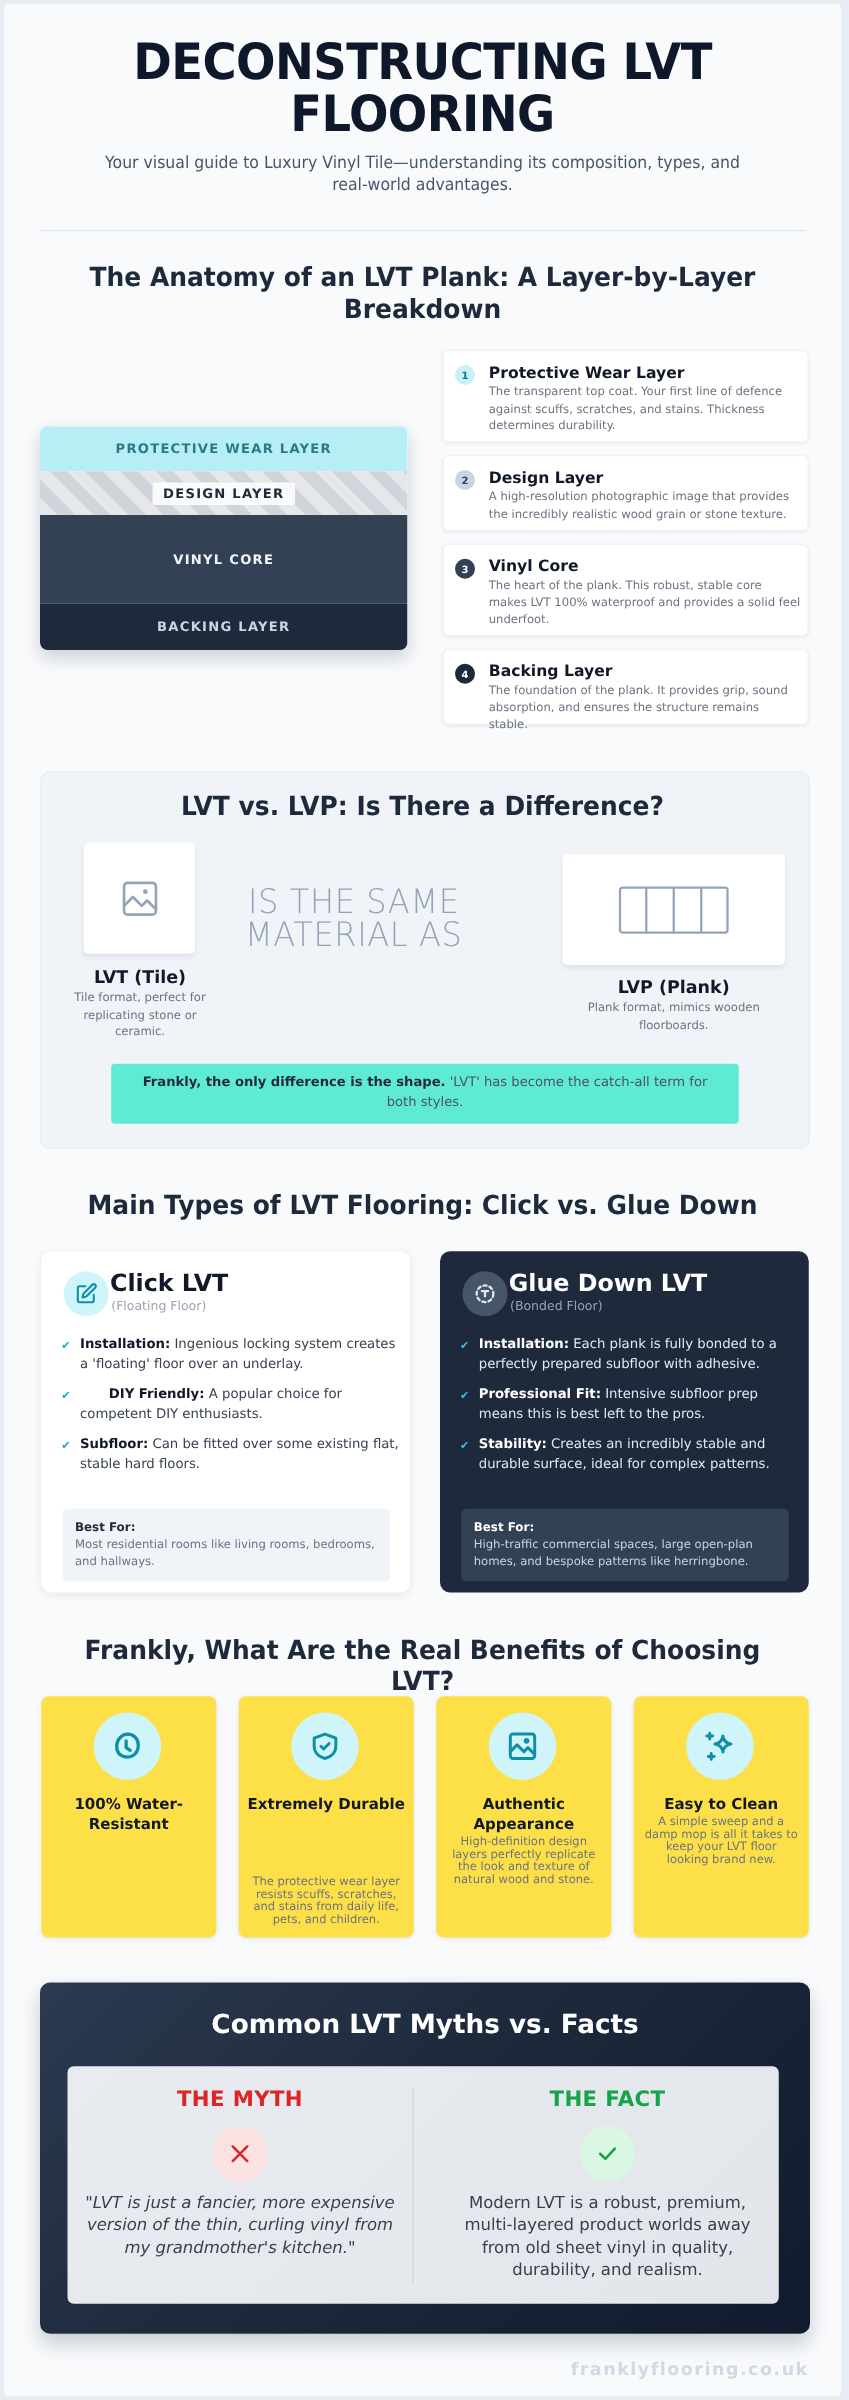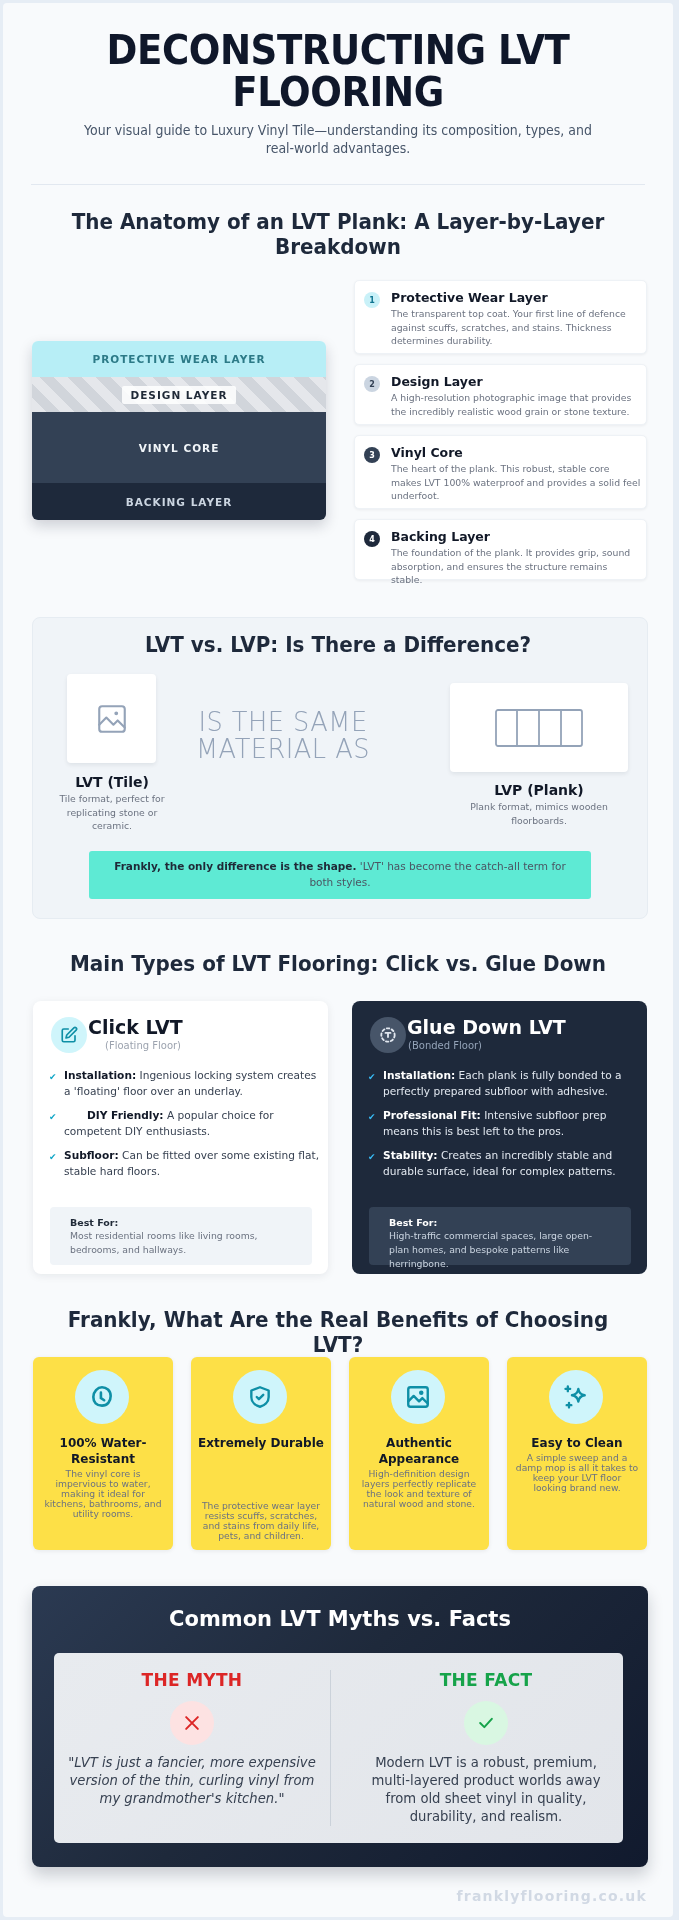--- a/index.html
+++ b/index.html
@@ -91,21 +91,21 @@
   .type-card { position: absolute; top: 998px; width: 295px; height: 273px; border-radius: 8px; }
   .type-click { left: 30px; background: #fff; box-shadow: 0 2px 8px rgba(15,23,42,0.08); }
   .type-glue { left: 349px; background: #1e293b; }
   .type-icon { position: absolute; left: 18px; top: 16px; width: 36px; height: 36px; border-radius: 50%;
     display: flex; align-items: center; justify-content: center; }
   .type-title { position: absolute; left: 55px; top: 15px; font-size: 19px; font-weight: 700; }
   .type-sub { position: absolute; left: 56px; top: 39px; font-size: 10px; }
   .type-list { position: absolute; left: 16px; top: 66px; width: 270px; list-style: none; }
   .type-list li { position: relative; padding-left: 15px; font-size: 10.6px; line-height: 16px; margin-bottom: 8px; }
   .type-list li .chk { position: absolute; left: 0; top: 2px; font-size: 9px; color: #0ea5c6; }
-  .best-box { position: absolute; left: 17px; top: 206px; width: 262px; height: 58px; border-radius: 4px; padding: 9px 20px; }
+  .best-box { position: absolute; left: 17px; top: 206px; width: 262px; height: 58px; border-radius: 4px; padding: 9px 10px; }
   .best-label { font-size: 9.5px; font-weight: 700; line-height: 13px; }
   .best-text { font-size: 9.3px; line-height: 14px; }
 
   
   .ben-card {
     position: absolute; top: 1354px; width: 140px; height: 193px; background: #fde047; border-radius: 6px;
     box-shadow: 0 1px 4px rgba(15,23,42,0.08);
   }
   .ben-icon { position: absolute; left: 42px; top: 13px; width: 54px; height: 54px; border-radius: 50%;
     background: #cff5fb; display: flex; align-items: center; justify-content: center; }
@@ -214,21 +214,21 @@
   <h2 class="section-title" style="top:949px;">Main Types of LVT Flooring: Click vs. Glue Down</h2>
 
   <div class="type-card type-click">
     <div class="type-icon" style="background:#cff5fb;">
       <svg width="18" height="18" viewBox="0 0 24 24" fill="none" stroke="#0e8fa6" stroke-width="2.2" stroke-linecap="round" stroke-linejoin="round">
         <path d="M11 4H5a2 2 0 0 0-2 2v13a2 2 0 0 0 2 2h13a2 2 0 0 0 2-2v-6"></path>
           <path d="M18.5 2.5a2.1 2.1 0 0 1 3 3L12 15l-4 1 1-4z"></path>
       </svg>
     </div>
     <div class="type-title" style="color:#111827;">Click LVT</div>
-    <div class="type-sub" style="color:#9ca3af;margin-left:16px;">(Floating Floor)</div>
+    <div class="type-sub" style="color:#9ca3af;">(Floating Floor)</div>
     <ul class="type-list" style="color:#374151;">
       <li><span class="chk">✔</span><b style="color:#111827;">Installation:</b><span> Ingenious locking system creates a 'floating' floor over an underlay.</span></li>
       <li><span class="chk">✔</span><b style="color:#111827;margin-left:23px;">DIY Friendly:</b><span> A popular choice for competent DIY enthusiasts.</span></li>
       <li><span class="chk">✔</span><b style="color:#111827;">Subfloor:</b><span> Can be fitted over some existing flat, stable hard floors.</span></li>
     </ul>
     <div class="best-box" style="background:#f0f4f8;">
       <div class="best-label" style="color:#1f2937;">Best For:</div>
       <div class="best-text" style="color:#6b7280;">Most residential rooms like living rooms, bedrooms, and hallways.</div>
     </div>
   </div>
@@ -256,21 +256,20 @@
   <h2 class="section-title" style="top:1305px;">Frankly, What Are the Real Benefits of Choosing LVT?</h2>
 
   <div class="ben-card" style="left:30px;">
     <div class="ben-icon">
       <svg width="26" height="26" viewBox="0 0 24 24" fill="none" stroke="#0e8fa6" stroke-width="2.4" stroke-linecap="round">
         <path d="M12 3c4 0 8 3 8 8s-3 9-8 9-8-3-8-8 4-9 8-9z"></path>
           <path d="M11 8v5l3 2"></path>
       </svg>
     </div>
     <div class="ben-title">100% Water-Resistant</div>
-    <div class="ben-desc" style="top:112px;">The vinyl core is impervious to water, making it ideal for kitchens, bathrooms, and utility rooms.</div>
   </div>
 
   <div class="ben-card" style="left:188px;">
     <div class="ben-icon">
       <svg width="26" height="26" viewBox="0 0 24 24" fill="none" stroke="#0e8fa6" stroke-width="2.2" stroke-linecap="round" stroke-linejoin="round">
         <path d="M12 3l8 3v6c0 5-4 8-8 9-4-1-8-4-8-9V6z"></path>
           <path d="M9 12l2 2 4-4"></path>
       </svg>
     </div>
     <div class="ben-title">Extremely Durable</div>

